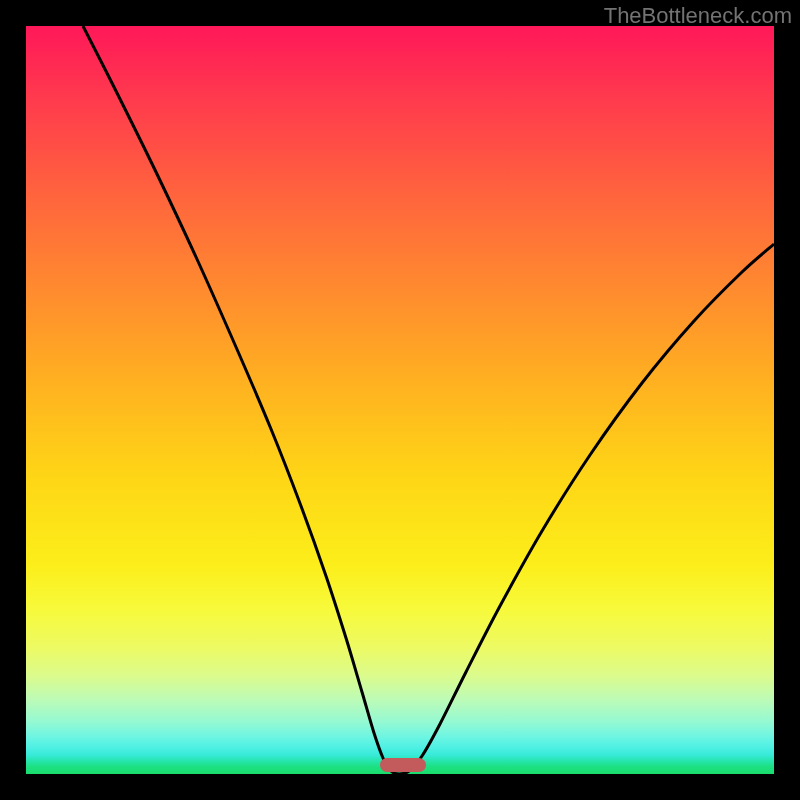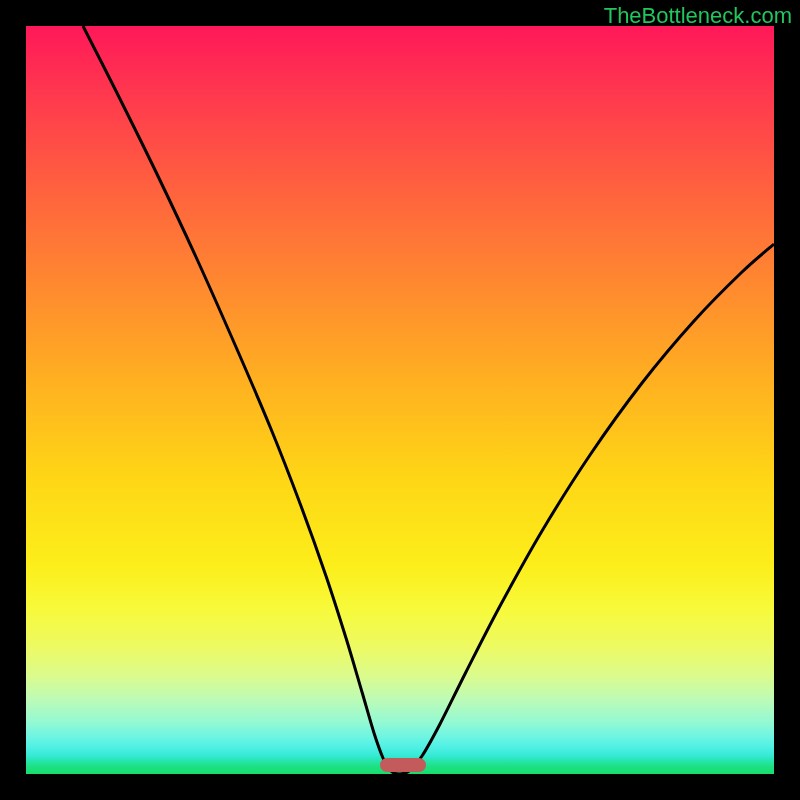--- a/index.html
+++ b/index.html
@@ -36,21 +36,21 @@
       #36ead6 97.5%,
       #25e5aa 98.3%,
       #1de083 99%,
       #18dd6b 100%
     );
   }
   .watermark {
     position: absolute;
     top: 3px;
     right: 8px;
-    color: #22c55e;
+    color: #737373;
     font-size: 22px;
     font-weight: 400;
     letter-spacing: 0px;
     user-select: none;
   }
   svg.curve {
     position: absolute;
     left: 0;
     top: 0;
     width: 748px;

